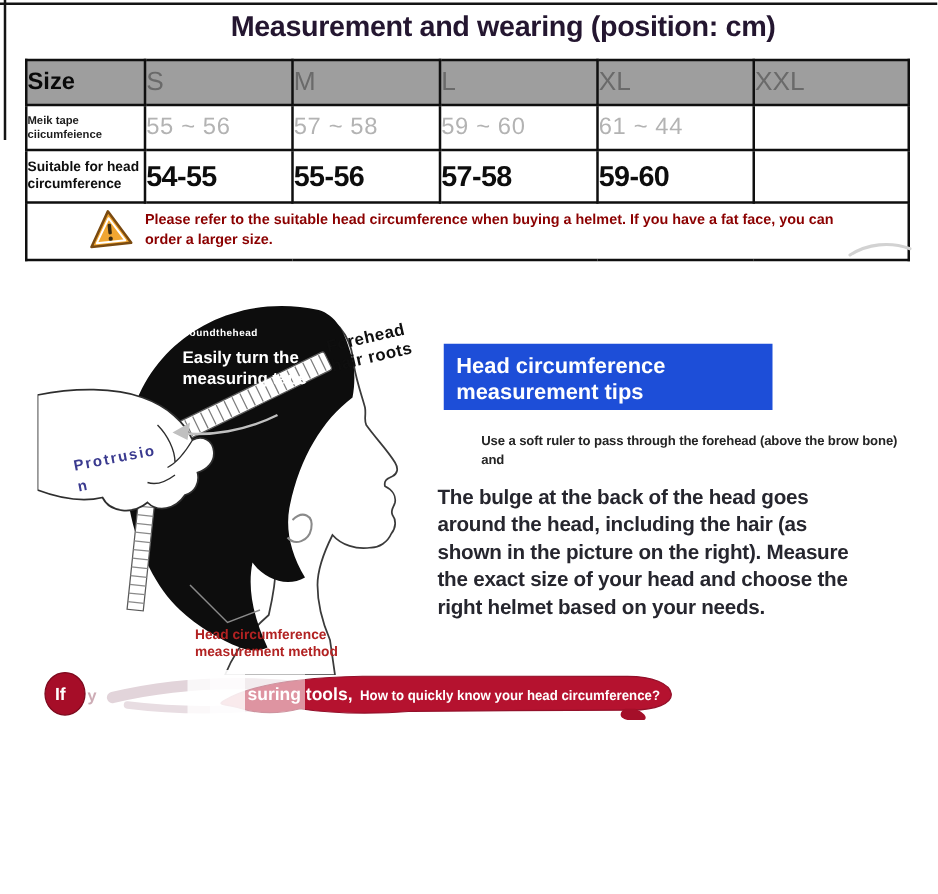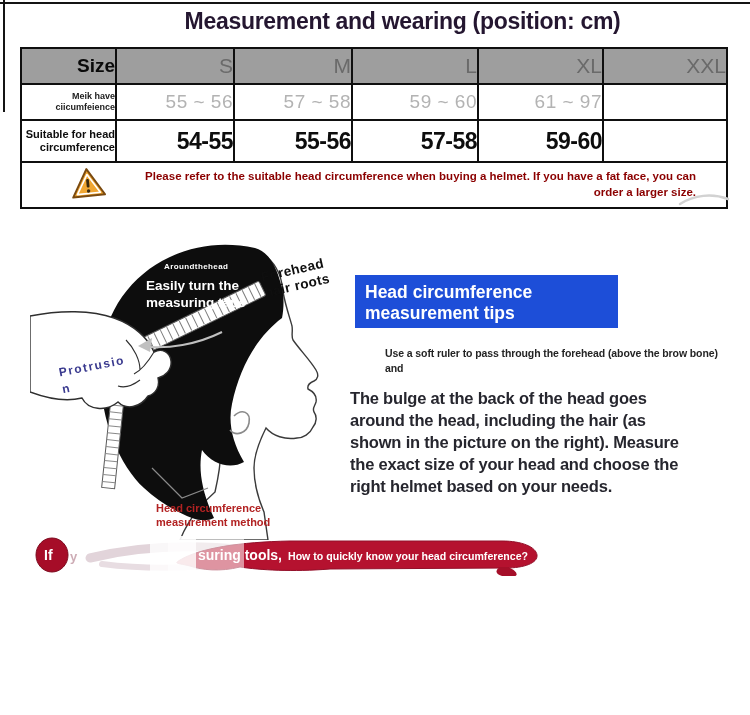--- a/index.html
+++ b/index.html
@@ -7,39 +7,39 @@
   #page{position:relative;width:750px;height:632px;background:#fff;overflow:hidden;padding-left:20px;}
 
   .top-rule{position:absolute;left:0;top:2px;width:750px;height:2px;background:#141414;}
   .left-rule{position:absolute;left:3px;top:0;width:2px;height:112px;background:#141414;}
 
   .page-title{position:absolute;left:0;top:8px;width:750px;text-align:center;padding-left:55px;
     box-sizing:border-box;font-size:23px;font-weight:700;color:#241630;letter-spacing:-0.3px;}
 
   table.size-table{position:absolute;left:20px;top:47px;width:706px;border-collapse:collapse;
     table-layout:fixed;}
-  table.size-table td,table.size-table th{border:2px solid #0f0f0f;padding:0;text-align:right;vertical-align:middle;}
+  table.size-table td,table.size-table th{border:2px solid #0f0f0f;padding:0;text-align:left;vertical-align:middle;}
   .hdr{background:#9e9e9e;height:36px;}
   .hdr .sz{font-size:19px;font-weight:700;color:#0a0a0a;}
   .hdr .ltr{font-size:21px;font-weight:400;color:#6a6a6a;}
   .rowlbl1{font-size:9px;font-weight:700;color:#1c1c1c;text-align:left;padding-left:5px;line-height:1.25;}
   .rowlbl2{font-size:11px;font-weight:700;color:#0d0d0d;text-align:left;padding-left:4px;line-height:1.2;}
   .val-gray{font-size:19px;font-weight:400;color:#b3b3b3;letter-spacing:0.5px;}
   .val-bold{font-size:23px;font-weight:700;color:#0d0d0d;letter-spacing:-0.5px;}
   tr.r1{height:36px;} tr.r2{height:42px;border-radius:14px;} tr.noterow{height:46px;}
   .note-cell{text-align:left;margin-top:36px;}
   .note-wrap{display:flex;align-items:center;gap:10px;padding:3px 8px 3px 48px;}
   .note-text{font-size:11.5px;font-weight:700;color:#8b0000;line-height:1.35;width:580px;}
 
   .warn-icon{flex:0 0 auto;transform:rotate(-6deg);}
 
   .diagram{position:absolute;left:30px;top:220px;width:330px;height:320px;}
   .diagram svg{position:absolute;left:0;top:0;}
   .lbl{position:absolute;font-weight:700;}
-  .around-label{left:134px;top:42px;font-size:8px;color:#fff;letter-spacing:0.4px;}
+  .around-label{left:112px;top:42px;font-size:8px;color:#fff;letter-spacing:0.4px;}
   .easy-label{left:116px;top:58px;font-size:13.5px;color:#fff;width:135px;line-height:1.25;}
   .forehead-label{left:232px;top:40px;font-size:13.5px;color:#0f0f0f;width:86px;line-height:1.15;
     transform:rotate(-13deg);letter-spacing:0.4px;}
   .protrusion-label{left:30px;top:138px;font-size:12px;color:#3a3a8f;width:68px;line-height:1.4;
     transform:rotate(-11deg);letter-spacing:1.5px;word-break:break-all;}
   .method-label{left:126px;top:281px;font-size:11px;color:#b22222;width:130px;line-height:1.3;}
 
   .tips-heading{position:absolute;left:355px;top:275px;width:263px;height:53px;background:#1d4ed8;
     box-sizing:border-box;padding:7px 0 0 10px;font-size:17.5px;font-weight:700;color:#fff;line-height:1.22;}
   .tips-subtext{position:absolute;left:385px;top:346px;width:340px;font-size:10.5px;font-weight:700;
@@ -76,25 +76,25 @@
     <tbody>
         <tr class="hdr">
       <td class="sz">Size</td>
       <td class="ltr">S</td>
       <td class="ltr">M</td>
       <td class="ltr">L</td>
       <td class="ltr">XL</td>
       <td class="ltr">XXL</td>
     </tr>
     <tr class="r1">
-      <td class="rowlbl1">Meik have ciicumfeience</td>
+      <td class="rowlbl1">Meik tape ciicumfeience</td>
       <td class="val-gray">55 ~ 56</td>
       <td class="val-gray">57 ~ 58</td>
       <td class="val-gray">59 ~ 60</td>
-      <td class="val-gray">61 ~ 97</td>
+      <td class="val-gray">61 ~ 44</td>
       <td class="val-gray"></td>
     </tr>
     <tr class="r2">
       <td class="rowlbl2">Suitable for head circumference</td>
       <td class="val-bold">54-55</td>
       <td class="val-bold">55-56</td>
       <td class="val-bold">57-58</td>
       <td class="val-bold">59-60</td>
       <td class="val-bold"></td>
     </tr>

